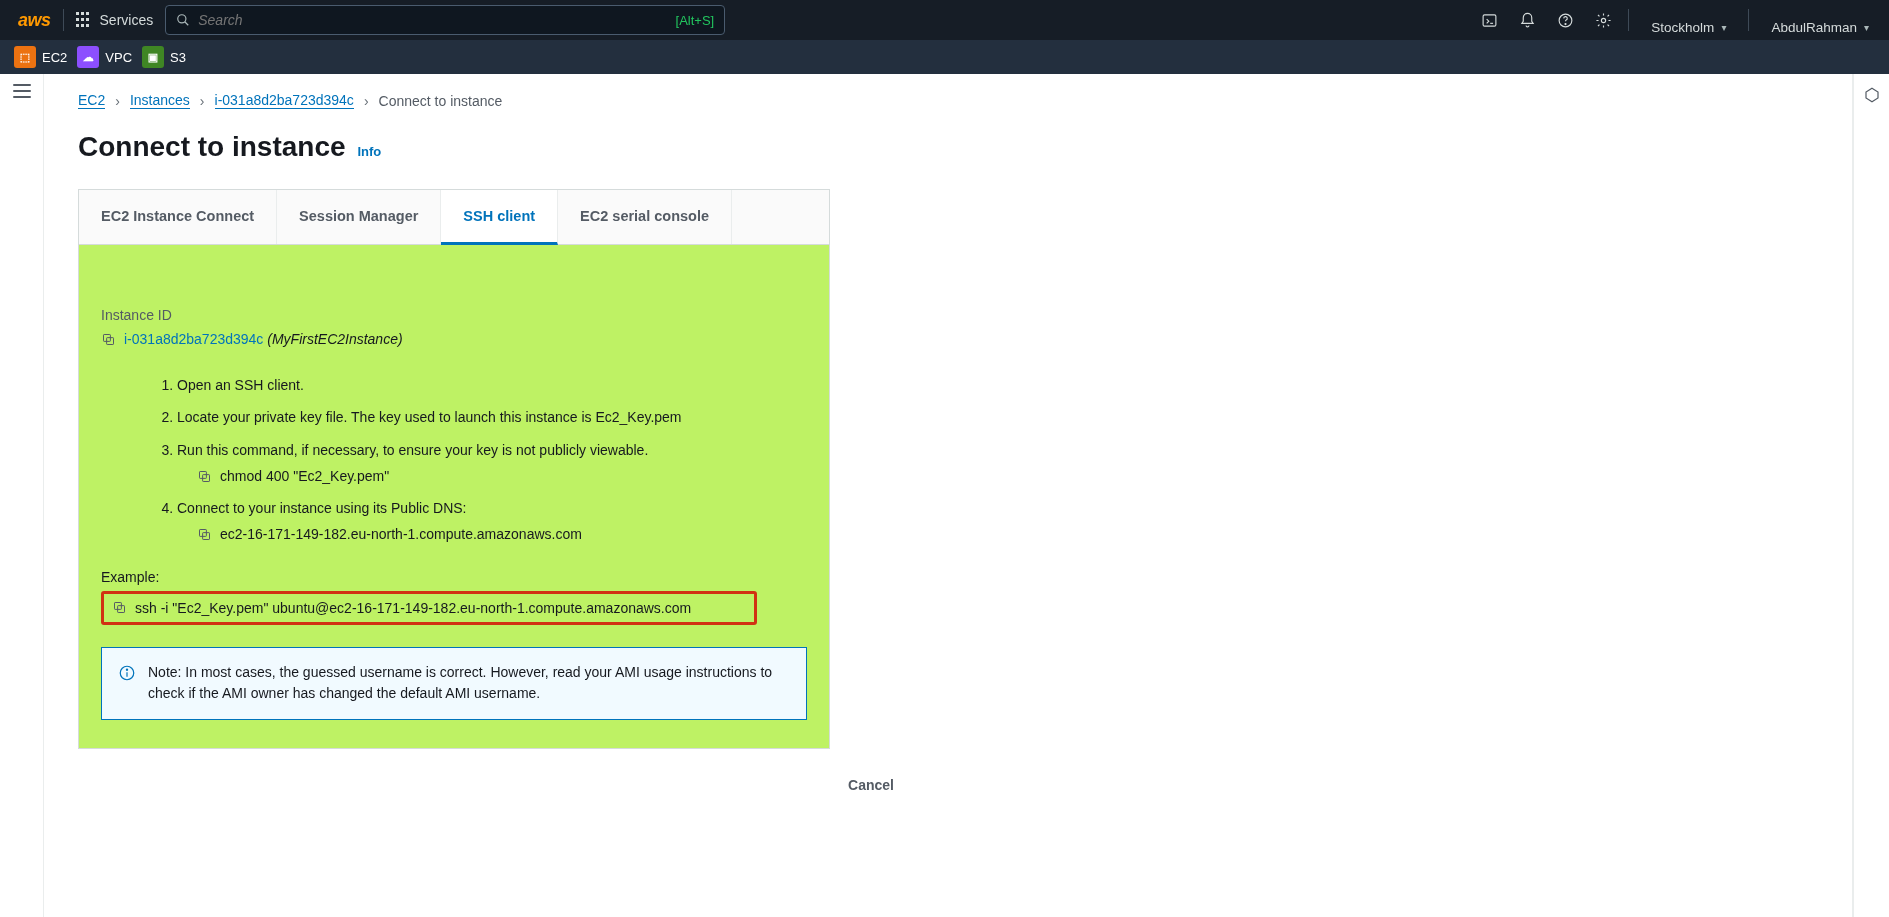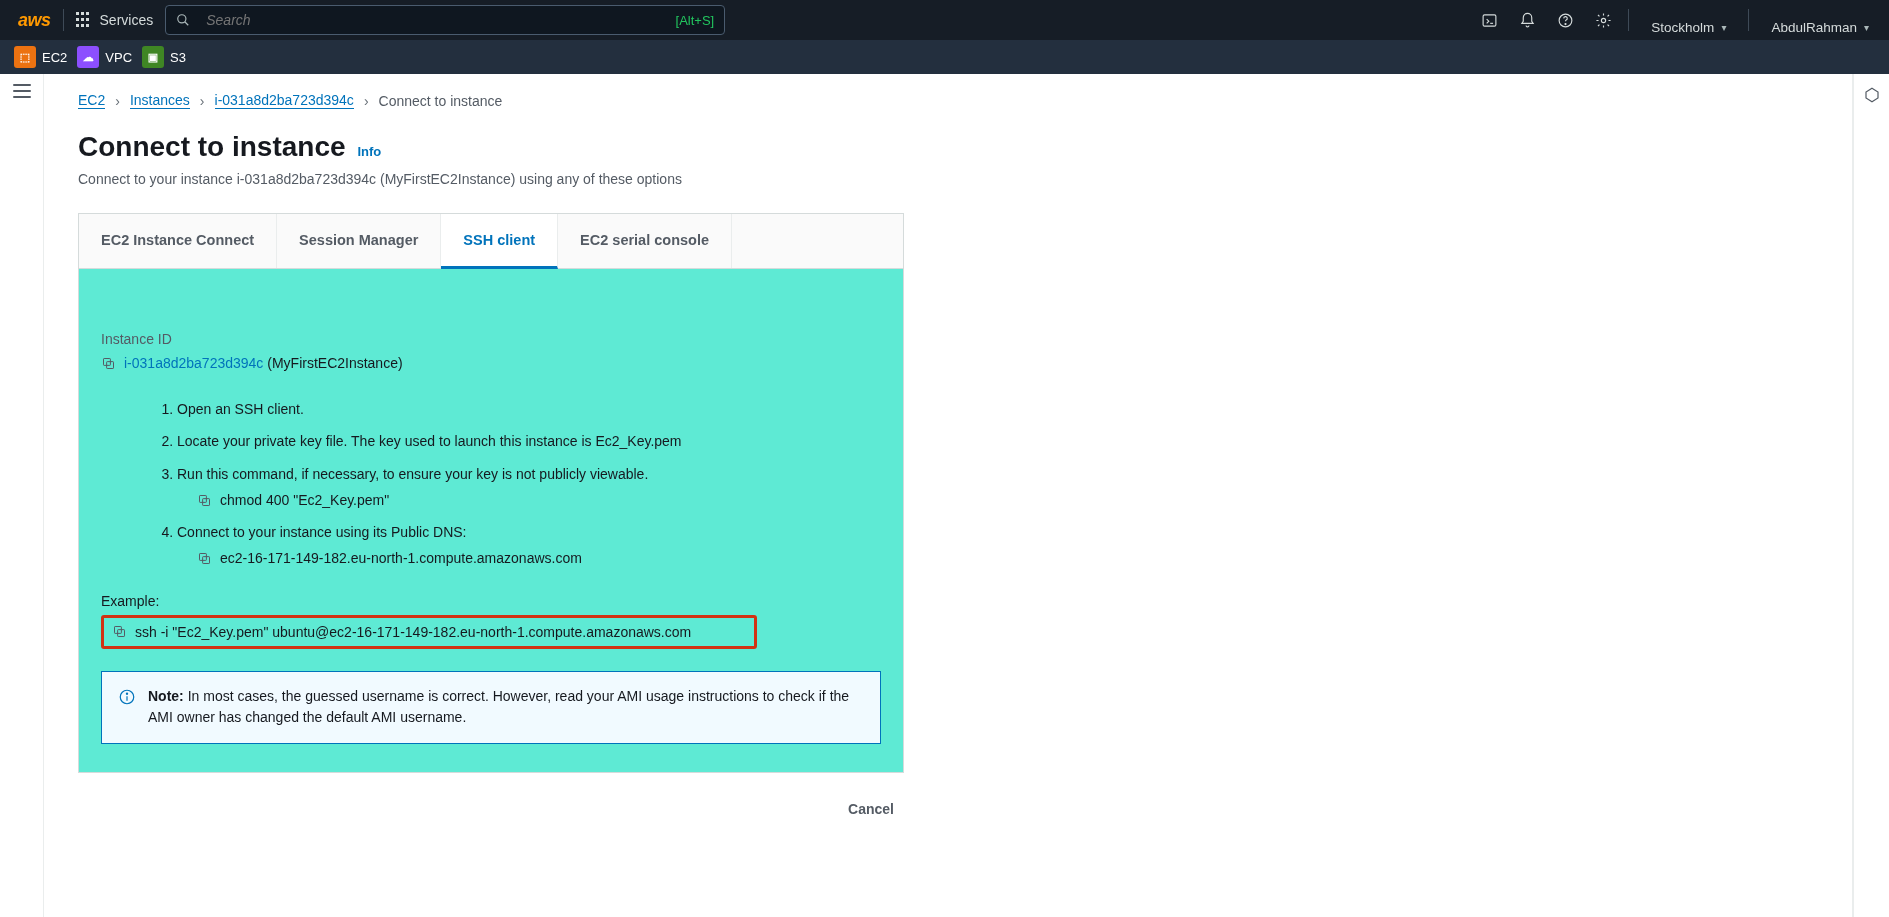--- a/index.html
+++ b/index.html
@@ -24,21 +24,21 @@
   padding: 0 10px 0 18px;
   gap: 12px;
 }
 .topnav .logo { color:#ff9900; font-weight:700; font-style:italic; font-size:18px; letter-spacing:-0.5px; cursor:pointer;}
 .topnav .divider { width:1px; height:22px; background:#3e4a57; }
 .svc-grid-icon{display:inline-flex;width:16px;height:16px;flex-wrap:wrap;gap:2px;}
 .svc-grid-icon i{width:3px;height:3px;background:#d5dbdb;}
 .services-btn{display:flex;align-items:center;gap:8px;cursor:pointer;font-size:14px;}
 .search-wrap{display:flex;align-items:center;background:#0f1720;border:1px solid #4a5b6e;border-radius:4px;height:30px;padding:0 10px;flex:0 0 560px;}
 .search-wrap svg{width:14px;height:14px;fill:#aab7b8;}
-.search-wrap input{background:transparent;border:none;outline:none;color:#d5dbdb;font-style:italic;font-size:14px;margin-left:16px;flex:1;}
+.search-wrap input{background:transparent;border:none;outline:none;color:#d5dbdb;font-style:italic;font-size:14px;margin-left:8px;flex:1;}
 .search-wrap .shortcut{color:#22c55e;font-size:13px;}
 .spacer{flex:1;}
 .icon-btn{width:26px;height:26px;display:flex;align-items:center;justify-content:center;cursor:pointer;}
 .icon-btn svg{width:17px;height:17px;fill:none;stroke:#d5dbdb;stroke-width:1.6;}
 .region-btn,.user-btn{cursor:pointer;padding:0 10px;font-size:13.5px;display:flex;align-items:center;gap:5px;margin-top:15px;}
 .caret-down::after{content:"▾";font-size:10px;margin-left:2px;color:#aab7b8;}
 
 
 .pinnedbar{height:34px;background:#232f3e;display:flex;align-items:center;padding:0 14px;gap:10px;}
 .pin-item{display:flex;align-items:center;gap:6px;color:#fff;font-size:13px;cursor:pointer;}
@@ -62,42 +62,42 @@
 .breadcrumbs a{color:#0073bb;}
 .breadcrumbs a.underline{border-bottom:1px solid #0073bb;}
 .breadcrumbs .chev{color:#687078;}
 .breadcrumbs .current{color:#545b64;}
 
 h1.page-title{font-size:28px;font-weight:700;display:inline;}
 .info-link{color:#0073bb;font-size:13px;font-weight:700;margin-left:8px;cursor:pointer;}
 .page-sub{color:#545b64;margin-top:8px;font-size:14px;}
 
 
-.panel{border:1px solid #d5dbdb;margin-top:26px;width:826px;background:#5eead4;}
+.panel{border:1px solid #d5dbdb;margin-top:26px;width:752px;background:#bef264;}
 .tabs{display:flex;border-bottom:1px solid #d5dbdb;background:#fafafa;}
 .tab{padding:18px 22px;font-size:14.5px;font-weight:700;color:#545b64;cursor:pointer;border-right:1px solid #eaeded;}
 .tab.active{color:#0073bb;border-bottom:3px solid #0073bb;background:#fff;margin-bottom:-1px;}
 
 .panel-body{padding:22px 22px 28px 22px;}
 .field-label{color:#545b64;font-size:14px;margin-top:40px;}
 .id-row{display:flex;align-items:center;gap:8px;margin-top:8px;}
 .copy-icon{width:15px;height:15px;fill:none;stroke:#545b64;stroke-width:1.6;cursor:pointer;}
 .id-link{color:#0073bb;}
-.id-paren{color:#16191f;}
+.id-paren{color:#16191f;font-style:italic;}
 
 ol.steps{margin:22px 0 0 28px;font-size:14px;color:#16191f;}
 ol.steps li{padding:6px 0;line-height:1.45;margin-left:48px;}
 .sub-row{display:flex;align-items:center;gap:8px;margin-top:6px;margin-left:20px;}
 
 .example-label{margin-top:18px;font-size:14px;color:#16191f;}
 .example-box{border:3px solid #d13212;border-radius:3px;padding:6px 8px;margin-top:6px;width:656px;display:flex;align-items:center;gap:8px;}
 
 .note-box{border:1px solid #0073bb;background:#f1faff;padding:14px 16px;margin-top:22px;display:flex;gap:12px;line-height:1.55;}
 .note-box svg{width:18px;height:18px;flex-shrink:0;stroke:#0073bb;fill:none;stroke-width:1.6;margin-top:2px;}
-.note-box strong{font-weight:700;}
+.note-box strong{font-weight:400;}
 
 .footer-actions{width:830px;display:flex;justify-content:flex-end;padding:20px 0 0 0;}
 .cancel-btn{color:#545b64;font-weight:700;font-size:14px;cursor:pointer;padding:8px 14px;background:transparent;border:none;}
 </style>
 </head>
 <body>
 
 <div class="topnav">
   <span class="logo">aws</span>
   <span class="divider"></span>
@@ -188,21 +188,20 @@
       <a href="#" class="underline">Instances</a>
       <span class="chev">›</span>
       <a href="#" class="underline">i-031a8d2ba723d394c</a>
       <span class="chev">›</span>
       <span class="current">Connect to instance</span>
     </div>
 
     
     <h1 class="page-title">Connect to instance</h1>
     <a class="info-link">Info</a>
-    <p class="page-sub">Connect to your instance i-031a8d2ba723d394c (MyFirstEC2Instance) using any of these options</p>
 
     
     <div class="panel">
       <div class="tabs">
         <div class="tab">EC2 Instance Connect</div>
         <div class="tab">Session Manager</div>
         <div class="tab active">SSH client</div>
         <div class="tab">EC2 serial console</div>
       </div>
 

